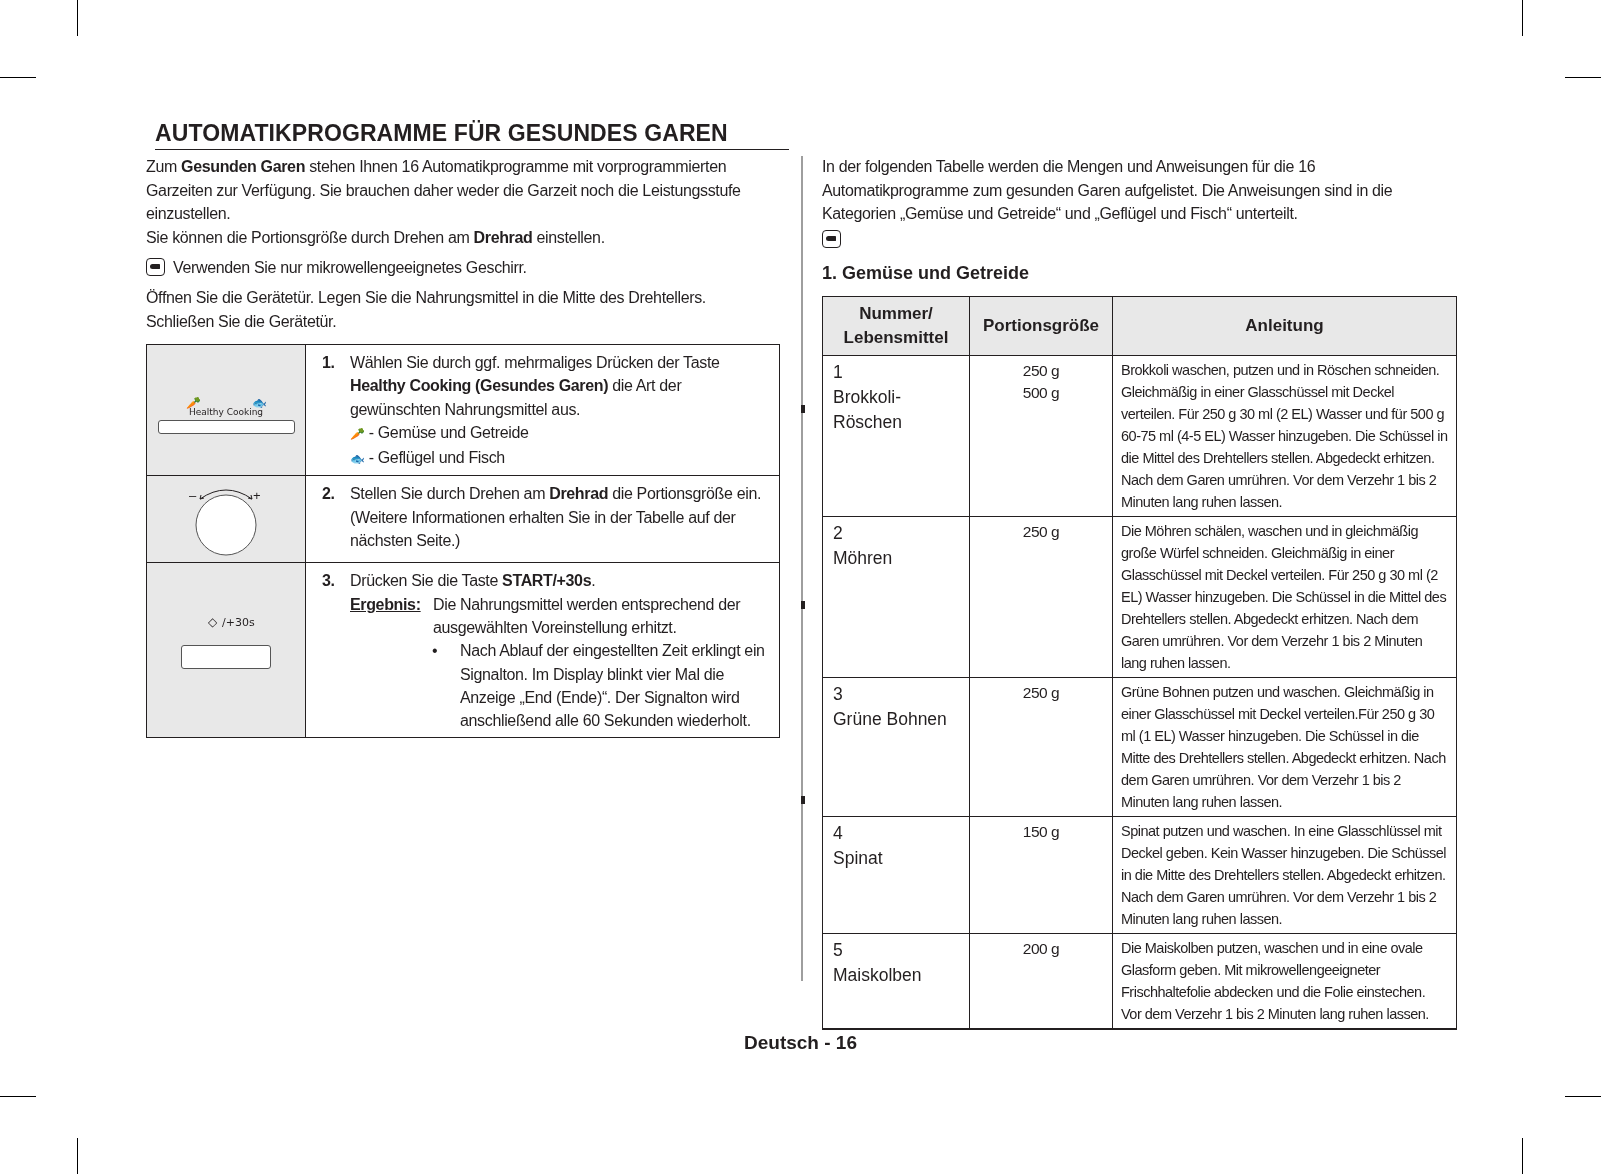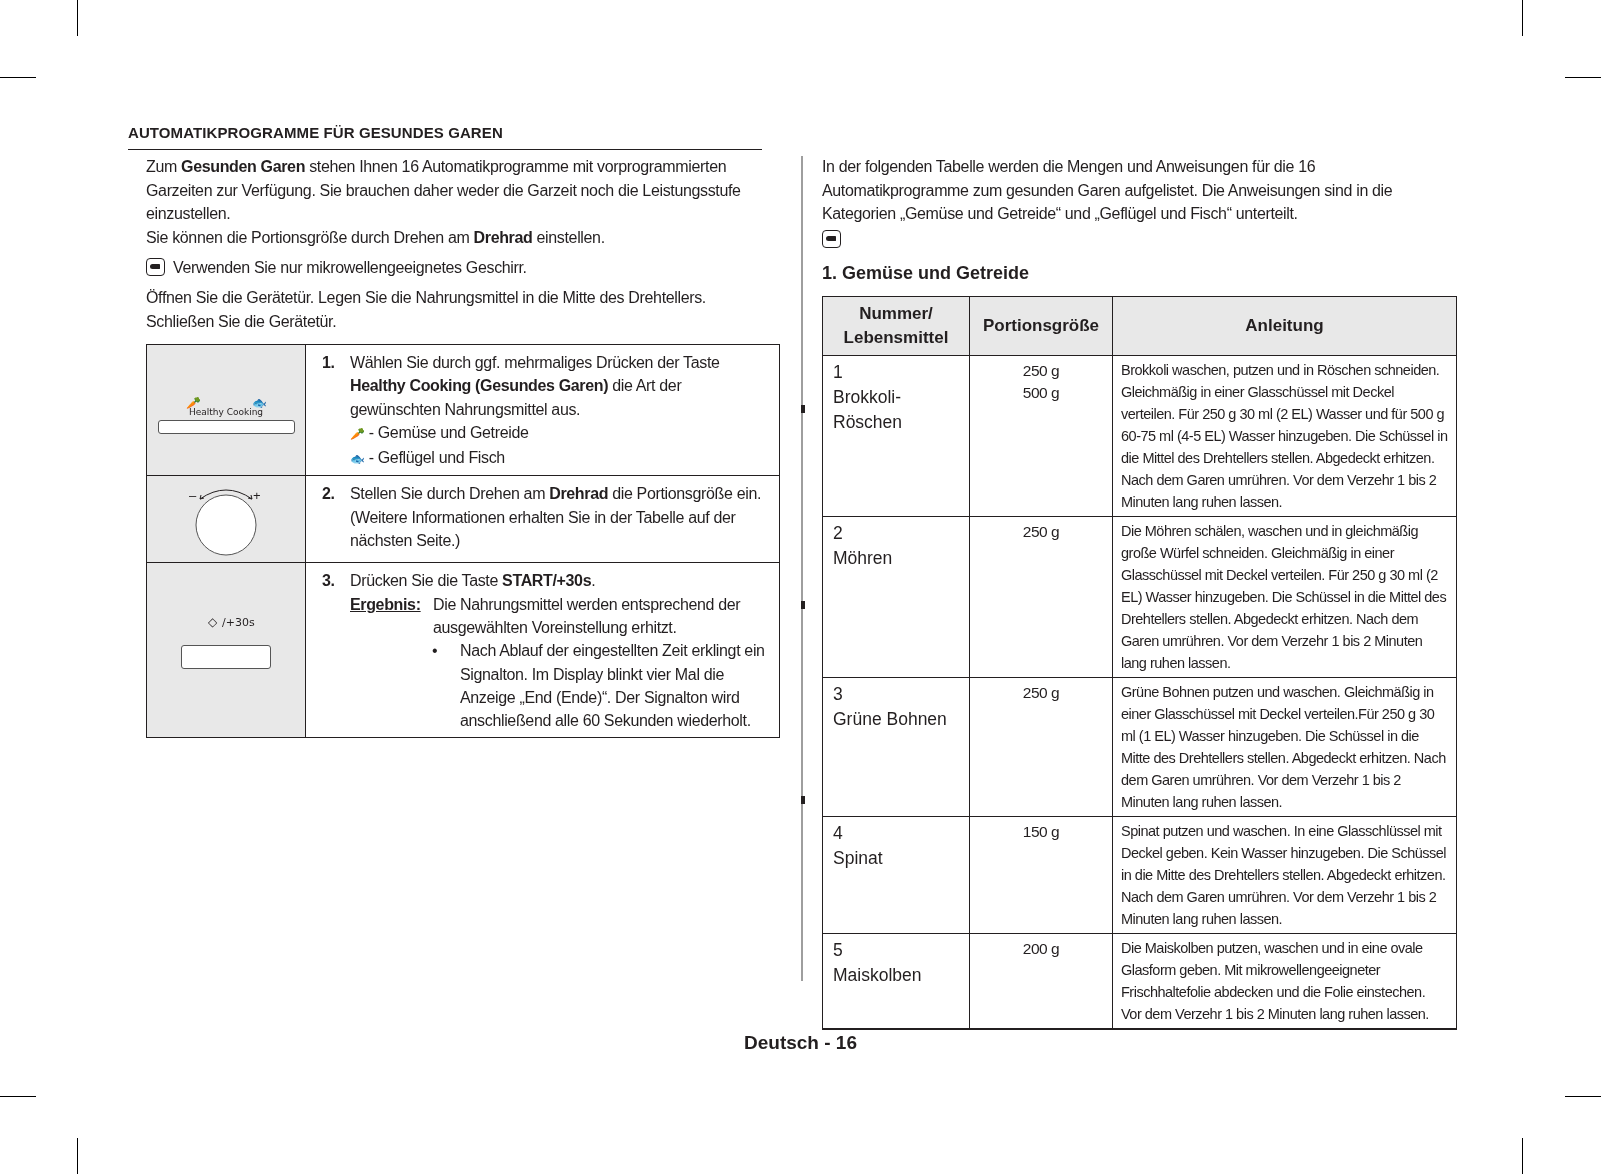--- a/index.html
+++ b/index.html
@@ -2,21 +2,21 @@
 <html><head>
 <meta charset="utf-8">
 <style>
   html, body { margin:0; padding:0; background:#fff; }
   body { width:1601px; height:1174px; position:relative; overflow:hidden;
          font-family:"Liberation Sans", sans-serif; color:#231f20; }
   .crop { position:absolute; background:#000; }
   .crop.v { width:1px; height:36px; }
   .crop.h { height:1px; width:36px; }
 
-  .title { position:absolute; left:128px; top:119px; width:634px; font-size:15px; font-weight:bold;
+  .title { position:absolute; left:155px; top:119px; width:634px; font-size:23px; font-weight:bold;
            letter-spacing:0.1px; border-bottom:1.5px solid #231f20; padding-bottom:2px; line-height:28px; }
   .para { position:absolute; left:146px; font-size:16px; line-height:23.5px; width:640px;
           font-family:"Liberation Sans Narrow","Liberation Sans", sans-serif; letter-spacing:-0.35px; }
   .para b { font-weight:bold; }
   .note-icon { display:inline-block; width:19px; height:18px; border:1.5px solid #231f20; border-radius:4px;
                vertical-align:-3px; margin-right:8px; position:relative; box-sizing:border-box; }
   .note-icon::after { content:""; position:absolute; left:3px; top:5px; width:10px; height:5px;
                       background:#231f20; border-radius:3px 1px 1px 3px; }
 
   table.steps { position:absolute; left:146px; top:344px; width:634px; border-collapse:collapse; }

